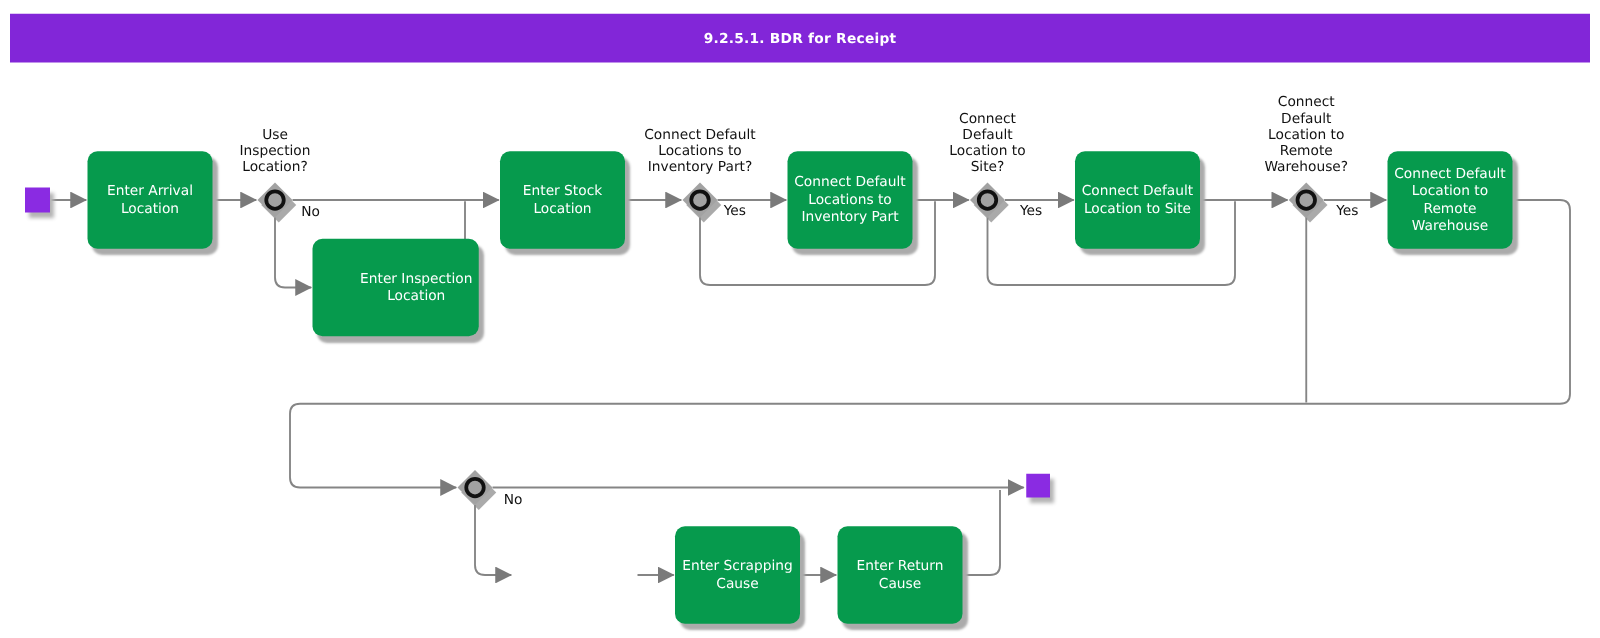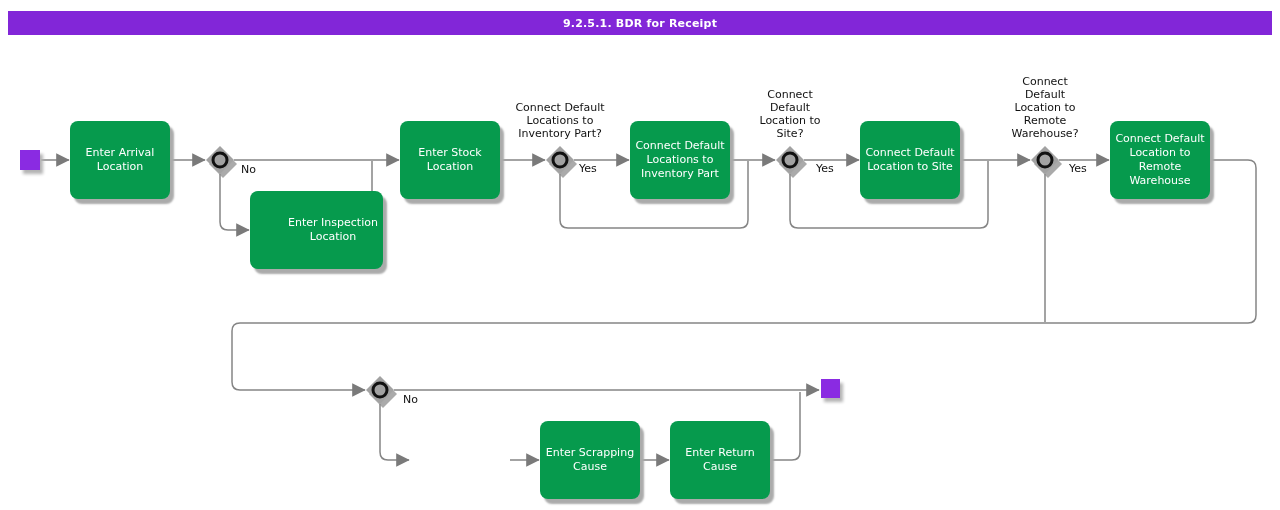--- a/index.html
+++ b/index.html
@@ -11,21 +11,21 @@
     position: relative;
     width: 1280px;
     height: 510px;
     background: #ffffff;
     font-family: "DejaVu Sans", "Liberation Sans", sans-serif;
     overflow: hidden;
   }
   .title-bar {
     position: absolute;
     left: 8px; top: 11px;
-    width: 1264px; height: 24px;
+    width: 1264px; height: 39px;
     background: #8226d8;
     color: #ffffff;
     font-size: 11px;
     font-weight: bold;
     display: flex;
     align-items: center;
     justify-content: center;
     letter-spacing: 0.2px;
   }
   svg.wires {
@@ -151,20 +151,23 @@
 Location to Site</div>
   <div class="activity" style="left:1110px;top:121px;">Connect Default
 Location to
 Remote
 Warehouse</div>
   <div class="activity" style="left:540px;top:421px;">Enter Scrapping
 Cause</div>
   <div class="activity" style="left:670px;top:421px;">Enter Return
 Cause</div>
 
+  <div class="decision-label" style="left:160px;top:101px;width:120px;">Use
+Inspection
+Location?</div>
   <div class="decision-label" style="left:495px;top:101px;width:130px;">Connect Default
 Locations to
 Inventory Part?</div>
   <div class="decision-label" style="left:730px;top:88px;width:120px;">Connect
 Default
 Location to
 Site?</div>
   <div class="decision-label" style="left:985px;top:75px;width:120px;">Connect
 Default
 Location to

